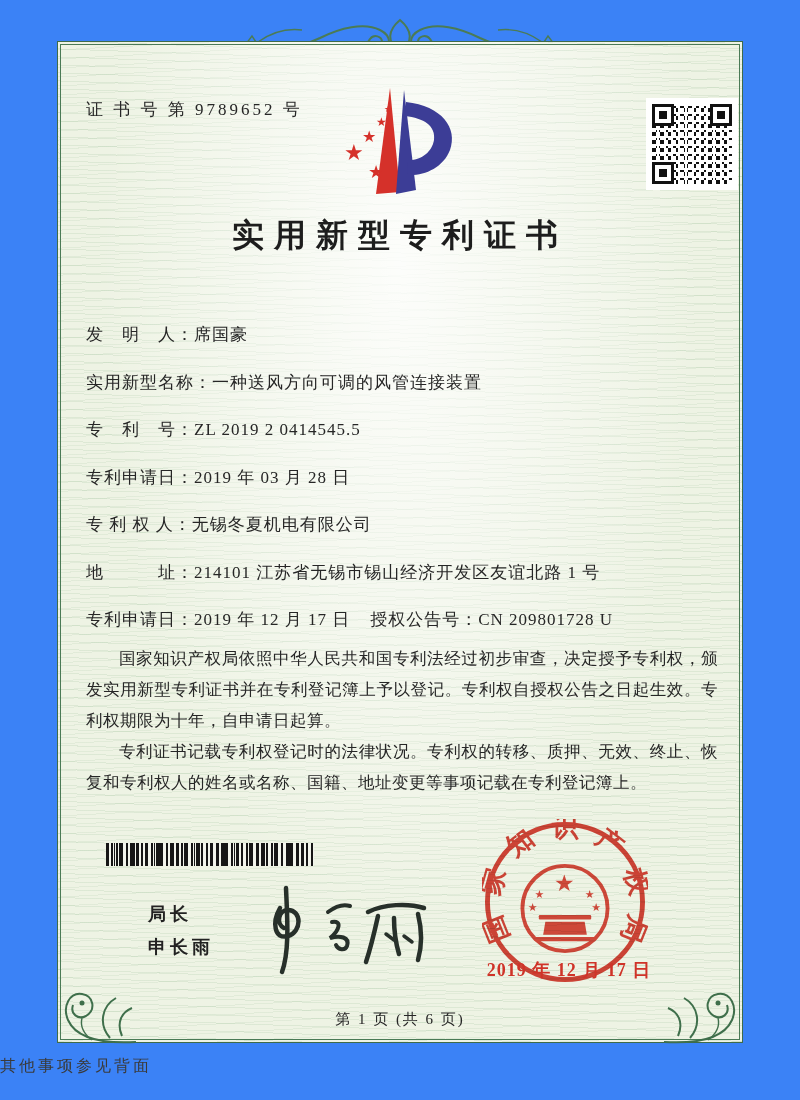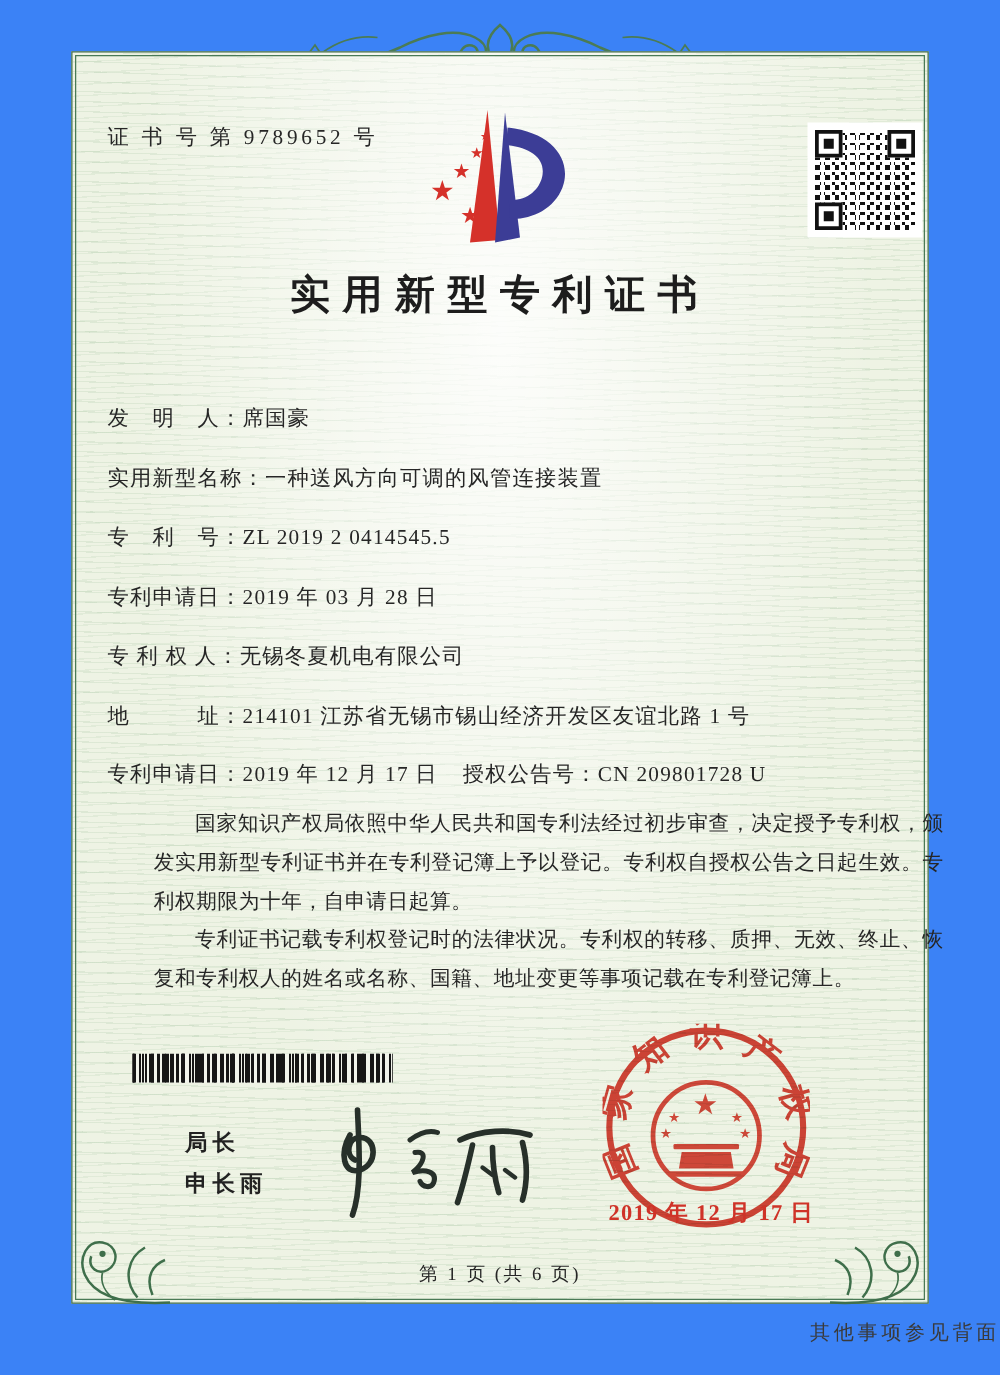--- a/index.html
+++ b/index.html
@@ -63,21 +63,21 @@
   }
 
   
   .fields { position:absolute; left:28px; top:281px; width:630px; }
   .field-row { font-size:17px; line-height:24px; margin-bottom:23.5px; letter-spacing:1px; white-space:nowrap; }
   .field-row .pair2 { margin-left:20px; }
 
   
   .notice {
     position:absolute; left:28px; top:601px; width:632px;
-    font-size:16.5px; line-height:31px; text-align:justify; letter-spacing:0.5px;margin-left:37px;
+    font-size:16.5px; line-height:31px; text-align:justify; letter-spacing:0.5px;
   }
   .notice p { text-indent:2em; }
 
   
   .barcode {
     position:absolute; left:48px; top:801px; width:208px; height:23px;
     background-color:#f2f4ec;
     background-image:
       repeating-linear-gradient(90deg,#161616 0 2px,rgba(0,0,0,0) 2px 5px),
       repeating-linear-gradient(90deg,#161616 0 1px,rgba(0,0,0,0) 1px 8px),
@@ -95,21 +95,21 @@
     position:absolute; left:426px; top:916px; width:170px;
     text-align:center; color:#cf3328; font-size:18px; font-weight:bold; letter-spacing:1px;
   }
 
   .page-footer {
     position:absolute; left:0; top:968px; width:100%;
     text-align:center; font-size:15px; letter-spacing:2px;
   }
   .back-note {
     position:absolute; left:0; top:1056px; width:100%;
-    text-align:right; font-size:16px; letter-spacing:3px; color:#3a3a3a;
+    text-align:left; font-size:16px; letter-spacing:3px; color:#3a3a3a;
   }
 </style>
 </head>
 <body>
 
 <div class="page">
 
   <div class="ornament top-band">
     <svg viewBox="0 0 344 50" width="344" height="50" fill="none" stroke="#4b7b54" stroke-width="2">
       <path d="M6 40 C 40 46 66 42 92 30 C 112 20 136 14 152 22 C 164 28 164 40 152 44 C 142 47 136 38 142 31 C 146 26 154 28 154 34"></path>

